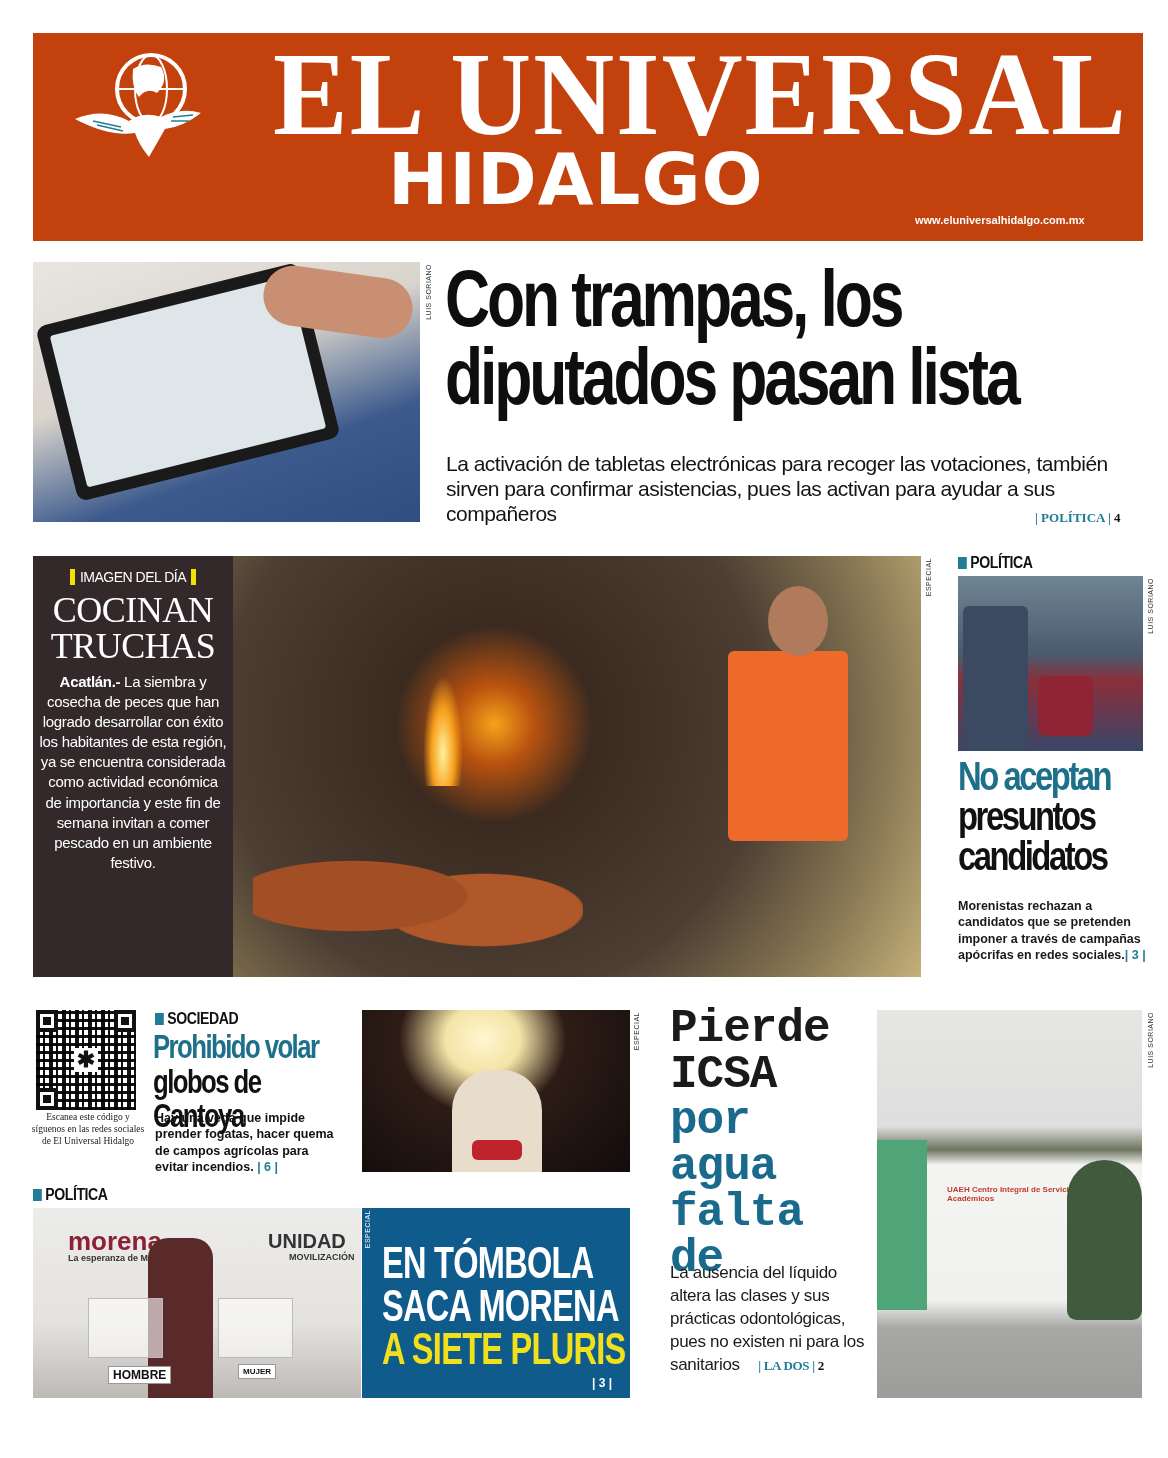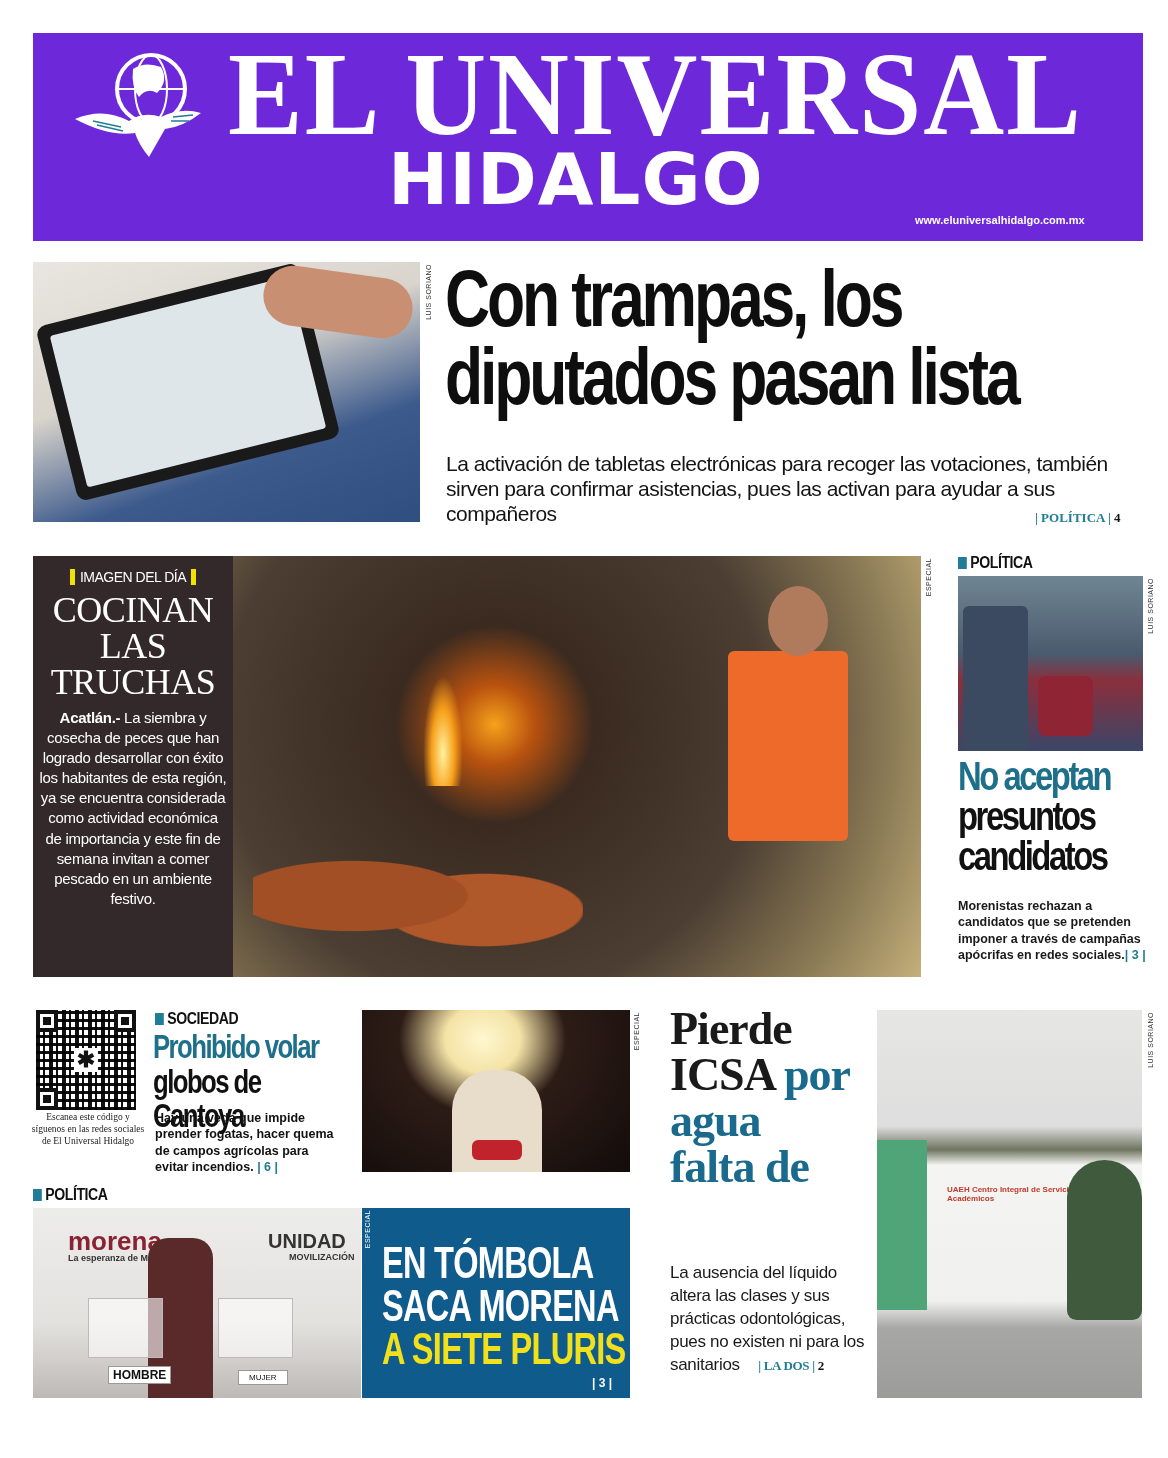--- a/index.html
+++ b/index.html
@@ -1,20 +1,20 @@
 <!DOCTYPE html>
 <html><head>
 <meta charset="utf-8">
 <style>
   * { box-sizing: border-box; margin: 0; padding: 0; }
   body { width: 1168px; height: 1458px; background: #ffffff; position: relative; overflow: hidden; font-family: "Liberation Sans", sans-serif; color: #111; }
   .abs { position: absolute; }
 
   
-  .masthead { left: 33px; top: 33px; width: 1110px; height: 208px; background: #6d28d9; }
+  .masthead { left: 33px; top: 33px; width: 1110px; height: 208px; background: #c2410c; text-align: right; }
   .mast-logo { left: 40px; top: 14px; width: 130px; height: 120px; }
   .mast-title { left: 195px; top: 2px; width: 900px; font-family: "Liberation Serif", serif; font-weight: bold; font-size: 112px; color: #fff; letter-spacing: 2px; line-height: 1; transform: scaleY(1.05); transform-origin: top left; white-space: nowrap; }
   .mast-sub { left: 355px; top: 110px; font-family: "DejaVu Sans", sans-serif; font-weight: bold; font-size: 72px; color: #fff; letter-spacing: 1px; line-height: 1; }
   .mast-edition { left: 20px; top: 165px; font-size: 11px; font-weight: bold; color: #fff; line-height: 1.45; margin-top: 47px; }
   .mast-url { left: 882px; top: 181px; font-size: 11px; font-weight: bold; color: #fff; }
 
   
   .photo { overflow: hidden; }
   .credit { font-size: 7px; color: #333; writing-mode: vertical-rl; transform: rotate(180deg); letter-spacing: 0.5px; }
 
@@ -58,21 +58,21 @@
 
   
   .pol2-label { left: 33px; top: 1186px; }
   .pol2-photo { left: 33px; top: 1208px; width: 328px; height: 190px; background: linear-gradient(180deg, #ececea 0%, #e4e2df 60%, #bdbab6 100%); }
   .pol2-box { left: 362px; top: 1208px; width: 268px; height: 190px; background: #0f5b8c; padding: 33px 20px; }
   .pol2-head { font-weight: bold; font-size: 44px; line-height: 0.98; color: #fff; letter-spacing: -1px; transform: scaleX(0.74); transform-origin: top left; width: 340px; }
   .pol2-head .yellow { color: #f2e11a; display: block; }
   .pol2-ref { position: absolute; right: 18px; bottom: 8px; color: #fff; font-weight: bold; font-size: 12px; }
 
   
-  .icsa-head { left: 670px; top: 1006px; width: 200px; font-family: Liberation Serif, serif; font-size: 46px; line-height: 1.0; color: #1a1a1a; letter-spacing: -1px; }
+  .icsa-head { left: 670px; top: 1006px; width: 200px; font-family: Liberation Mono, monospace; font-size: 46px; line-height: 1.0; color: #1a1a1a; letter-spacing: -1px; }
   .icsa-head .blue { color: #1a6a8e; }
   .icsa-body { left: 670px; top: 1262px; width: 200px; font-size: 17px; line-height: 1.35; color: #1a1a1a; letter-spacing: -0.3px; }
   .icsa-photo { left: 877px; top: 1010px; width: 265px; height: 388px; background: linear-gradient(180deg, #e6e6e4 0%, #dedede 30%, #6f7560 36%, #f4f4f2 40%, #f0f0ee 75%, #a7a7a5 82%, #9c9c9a 100%); }
 </style>
 </head>
 <body>
 
 <header class="abs masthead">
   <svg class="abs mast-logo" viewBox="0 0 130 120">
     <circle cx="78" cy="42" r="34" fill="none" stroke="#fff" stroke-width="4"></circle>
@@ -114,21 +114,20 @@
   <div class="abs apron"></div>
   <div class="abs" style="left:535px;top:30px;width:60px;height:70px;background:#b07a5c;border-radius:50%;"></div>
   <div class="abs" style="left:20px;top:270px;width:330px;height:140px;background:radial-gradient(ellipse at 30% 50%, #a24f25 0 35%, transparent 36%), radial-gradient(ellipse at 70% 60%, #b0582a 0 30%, transparent 31%);"></div>
   <div class="abs" style="left:190px;top:120px;width:40px;height:110px;background:radial-gradient(ellipse at 50% 70%, #fff2a0 0%, #f7a01b 40%, transparent 70%);"></div>
 </div>
 <div class="abs credit" style="left:925px;top:558px;">ESPECIAL</div>
 <div class="abs iod-text">
   <span class="iod-kicker">IMAGEN DEL DÍA</span>
   <div class="iod-title">
     <div>COCINAN</div>
-    <div>LAS</div>
     <div>TRUCHAS</div>
   </div>
   <p class="iod-body"><b>Acatlán.-</b><span> La siembra y cosecha de peces que han logrado desarrollar con éxito los habitantes de esta región, ya se encuentra considerada como actividad económica de importancia y este fin de semana invitan a comer pescado en un ambiente festivo.</span></p>
 </div>
 
 <div class="abs sec-label pol1-label">
   <span class="sec-square"></span>
   <span>POLÍTICA</span>
 </div>
 <div class="abs photo pol1-photo">
@@ -176,21 +175,21 @@
 </div>
 <div class="abs photo pol2-photo">
   <div class="abs" style="left:35px;top:18px;font-size:26px;font-weight:bold;color:#8a2233;">morena</div>
   <div class="abs" style="left:35px;top:45px;font-size:9px;font-weight:bold;color:#333;">La esperanza de México</div>
   <div class="abs" style="left:235px;top:22px;font-size:20px;font-weight:bold;color:#333;">UNIDAD</div>
   <div class="abs" style="left:230px;top:44px;font-size:9px;font-weight:bold;color:#333;padding-left:26px;">MOVILIZACIÓN</div>
   <div class="abs" style="left:115px;top:30px;width:65px;height:160px;background:#5a2a2a;border-radius:20px 20px 0 0;"></div>
   <div class="abs" style="left:55px;top:90px;width:75px;height:60px;background:rgba(255,255,255,0.6);border:1px solid #bbb;"></div>
   <div class="abs" style="left:185px;top:90px;width:75px;height:60px;background:rgba(255,255,255,0.6);border:1px solid #bbb;"></div>
   <div class="abs" style="left:75px;top:158px;background:#fff;padding:1px 4px;font-size:12px;font-weight:bold;border:1px solid #999;">HOMBRE</div>
-  <div class="abs" style="left:205px;top:162px;background:#fff;padding:2px 10px;font-size:8px;font-weight:normal;border:1px solid #999;">MUJER</div>
+  <div class="abs" style="left:205px;top:156px;background:#fff;padding:2px 4px;font-size:8px;font-weight:bold;border:1px solid #999;">MUJER</div>
 </div>
 <div class="abs pol2-box">
   <div class="credit" style="position:absolute;left:2px;top:2px;color:#fff;">ESPECIAL</div>
   <h2 class="pol2-head">
     <span style="display:block">EN TÓMBOLA</span>
     <span style="display:block">SACA MORENA</span>
     <span class="yellow">A SIETE PLURIS</span>
   </h2>
   <span class="pol2-ref">| 3 |</span>
 </div>

